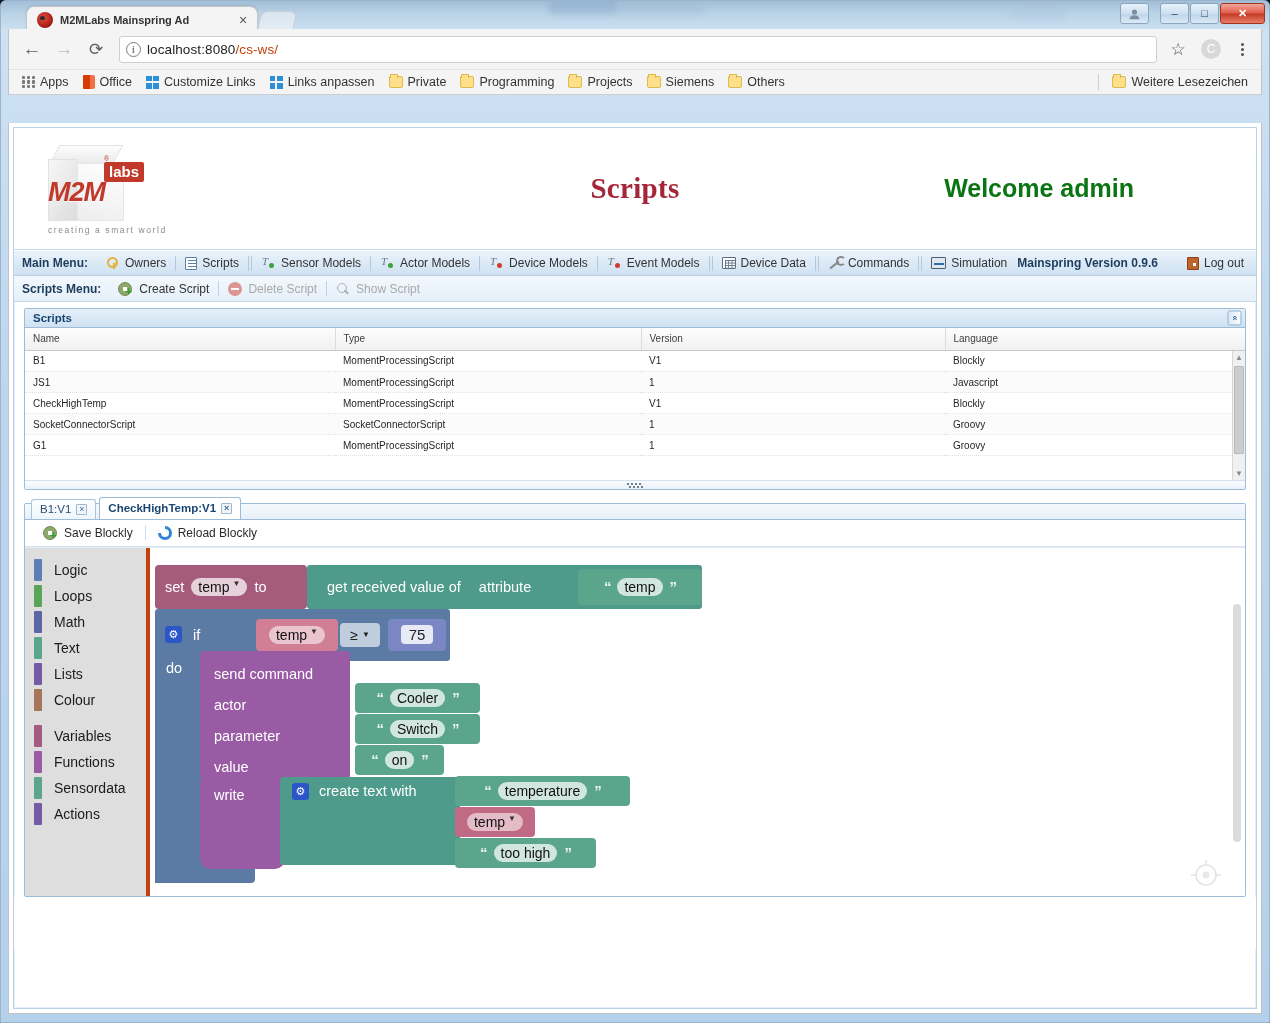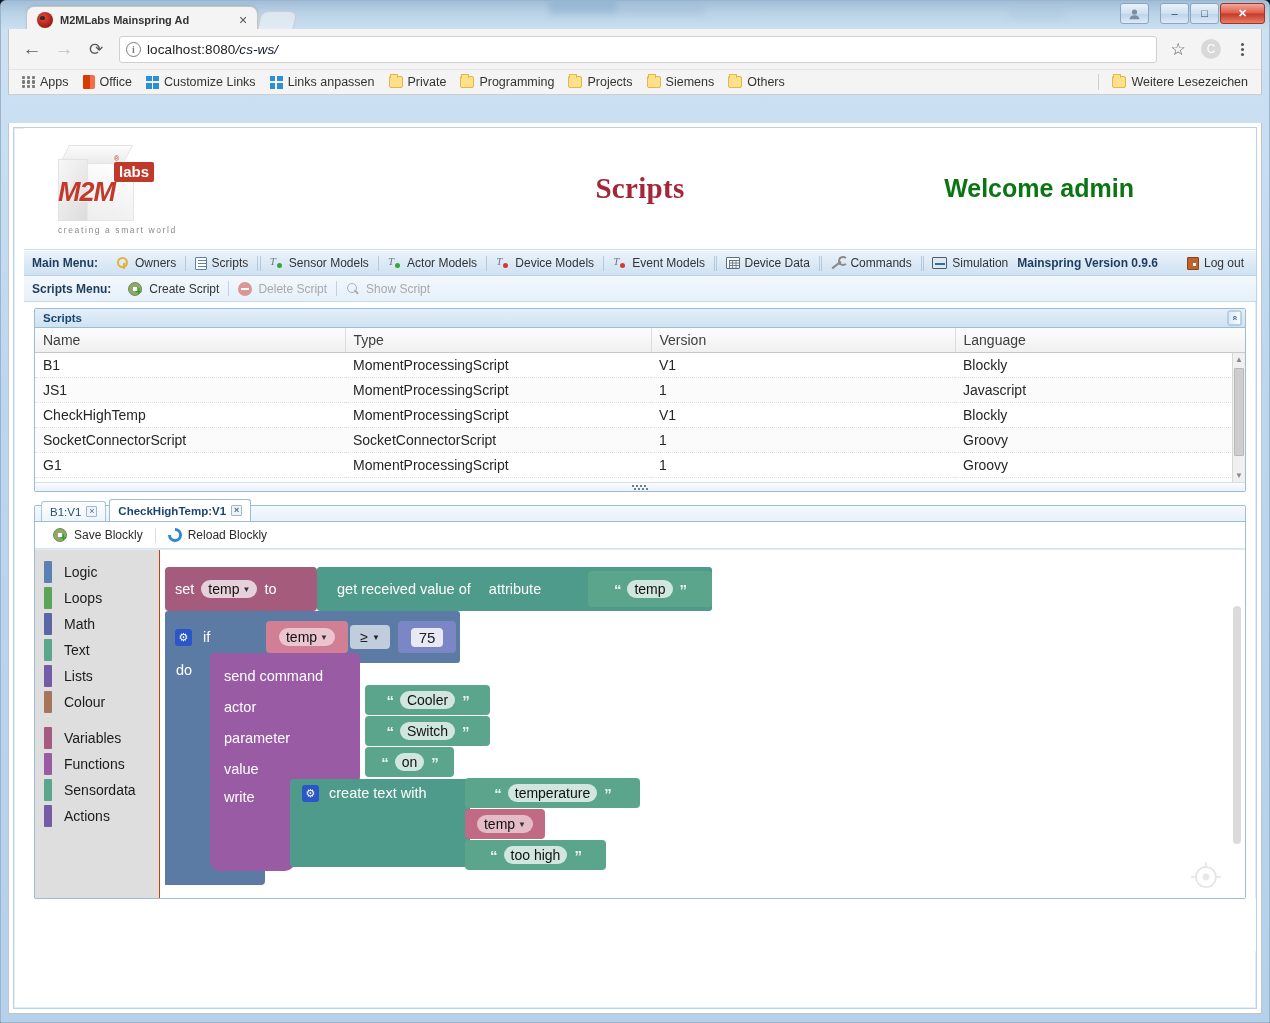--- a/index.html
+++ b/index.html
@@ -98,21 +98,21 @@
     background:#fff; border:1px solid #cfcfcf; border-radius:3px;
     display:flex; align-items:center; padding:0 6px; gap:6px;
   }
   #omnibox .infoicon {
     width:15px; height:15px; border-radius:50%;
     border:1.3px solid #7d7d7d; color:#7d7d7d;
     font-size:10px; font-weight:bold; line-height:13px; text-align:center;
     font-family:"Liberation Serif", serif;
   }
   #omnibox .urltext { font-size:13.5px; color:#222; letter-spacing:.1px; }
-  #omnibox .urltext .dim { color:#0f172a;font-style:italic; }
+  #omnibox .urltext .dim { color:#c2410c; }
   .starbtn { width:26px; height:26px; display:flex; align-items:center; justify-content:center; color:#555; }
   .avatarbtn {
     width:20px; height:20px; border-radius:50%; background:#d8d8d8; color:#fff;
     font-size:12px; display:flex; align-items:center; justify-content:center; margin:0 8px;
   }
   .dotsbtn { width:22px; display:flex; flex-direction:column; align-items:center; gap:2px; }
   .dotsbtn i { width:3px; height:3px; border-radius:50%; background:#555; display:block; }
 
   
   #bookmarks {
@@ -139,21 +139,20 @@
     background:#ffffff;
     border:1px solid #c3c3c3; border-top:none;
     overflow:hidden;
   }
   #page {
     position:absolute; left:4px; top:4px; right:4px; bottom:4px;
     background:#fff;
     border:1px solid #b9d2e8;
     box-shadow:0 0 0 1px #e4eef8 inset;
     overflow:hidden;
-    padding-left:10px;
   }
 
   
   #appheader {
     height:122px; background:#fff;
     display:flex; align-items:center; position:relative;
     border-bottom:1px solid #c8ddef;
   }
   #logo { width:160px; margin-left:24px; position:relative; height:96px; }
   .cube { position:absolute; left:10px; top:4px; width:82px; height:82px; }
@@ -271,21 +270,21 @@
     padding:0 8px; position:relative;
   }
   .collapse-btn {
     position:absolute; right:3px; top:2px; width:15px; height:14px;
     border:1px solid #8fb3d2; border-radius:2px;
     background:linear-gradient(180deg,#fbfdff,#dae9f7);
     color:#34659b; font-size:9px; line-height:12px; text-align:center;
   }
 
   
-  #scripts-table { width:100%; border-collapse:collapse; table-layout:fixed; font-size:14px; }
+  #scripts-table { width:100%; border-collapse:collapse; table-layout:fixed; font-size:10px; }
   #scripts-table th {
     text-align:left; font-weight:normal; color:#3e3e3e;
     background:linear-gradient(180deg,#fdfdfd 0%,#f0f0f0 100%);
     border-right:1px solid #dcdcdc; border-bottom:1px solid #c9c9c9;
     padding:4px 8px; height:22px;
   }
   #scripts-table td {
     padding:4px 8px; height:21px; color:#262626;
     border-bottom:1px dotted #e0e0e0;
     white-space:nowrap; overflow:hidden;
@@ -345,31 +344,31 @@
 
   
   #blockly {
     position:relative; height:349px;
     background:#fff; display:flex;
     border-top:1px solid #e3ecf5;
   }
   #toolbox {
     width:125px; background:#ddddddf0; background:#dedede;
     padding:9px 0 0 0; flex:0 0 auto;
-    border-right:1px solid #c2410c;
+    border-right:4px solid #c2410c;
   }
   .cat { height:26px; display:flex; align-items:center; gap:0; padding:0; }
   .cat .swatch { width:8px; height:22px; margin:0 12px 0 9px; flex:0 0 auto; border-radius:1px; }
   .cat .catlabel { font-size:14px; color:#1b1b1b; font-family:"Liberation Sans",sans-serif; }
   .catgap { height:10px; }
 
   #workspace { position:relative; flex:1 1 auto; background:#fff; overflow:hidden; }
   .blk { position:absolute; color:#fff; font-size:14.5px; font-family:"Liberation Sans",sans-serif; }
   .field {
-    display:inline-flex; align-items:center; gap:3px;
+    display:inline-flex; align-items:flex-start; gap:3px;
     background:rgba(255,255,255,.72); color:#111;
     border-radius:9px; padding:1px 7px; font-size:14px;
   }
   .field .caret { font-size:8px; color:#333; }
   .field.num { background:rgba(255,255,255,.82); border-radius:4px; padding:1px 8px; color:#222; }
   .quote { font-size:15px; color:#e9f5ef; font-weight:bold; letter-spacing:-1px; }
   .gear {
     width:17px; height:17px; border-radius:3px; background:#2b56c8;
     display:inline-flex; align-items:center; justify-content:center; color:#fff; font-size:11px;
   }

